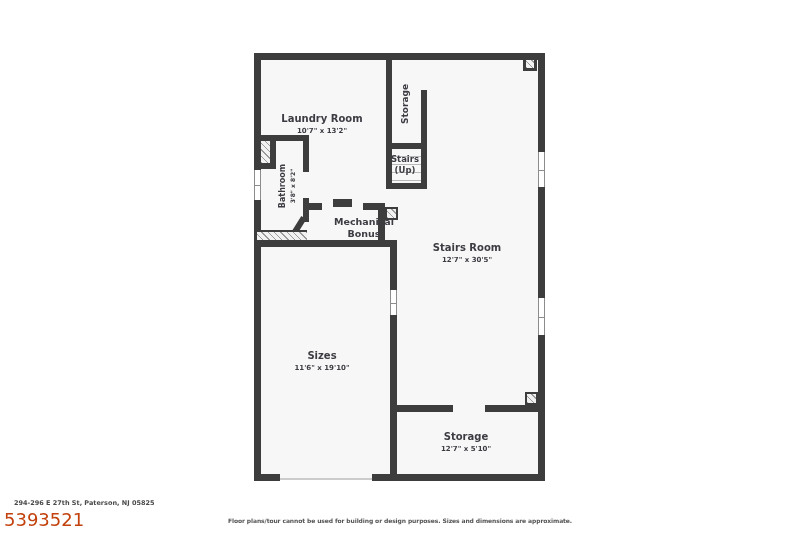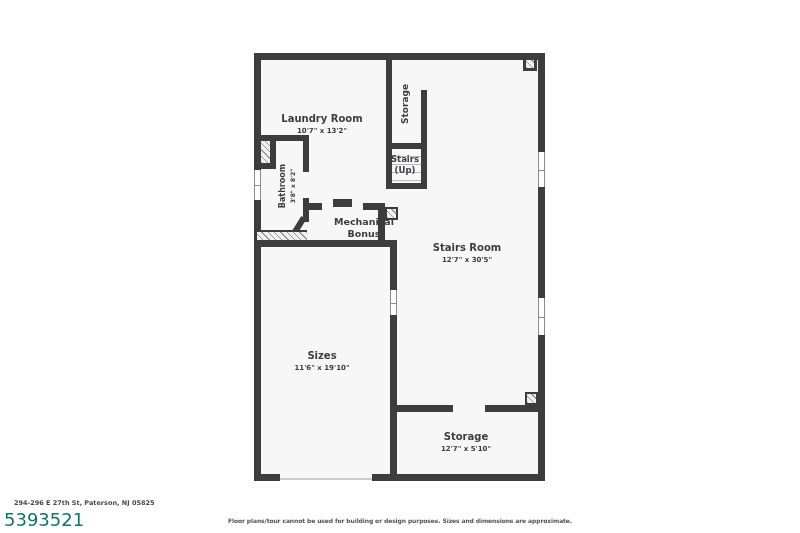--- a/index.html
+++ b/index.html
@@ -19,21 +19,21 @@
     color:#3c3c43;white-space:nowrap;line-height:1.25;}
   .room-label.rot{transform:translate(-50%,-50%) rotate(-90deg);}
   .room-name{display:block;font-size:10px;font-weight:600;}
   .room-dims{display:block;font-size:7px;font-weight:600;margin-top:1px;}
   .sm .room-name{font-size:8.5px;}
   .sm .room-dims{font-size:8.5px;font-weight:600;margin-top:0;text-align:center;}
   .vert .room-name{font-size:8px;}
   .vert .room-dims{font-size:6px;}
   .storetop .room-name{font-size:9px;}
   #footer-address{position:absolute;left:14px;top:499px;font-size:6.5px;font-weight:700;color:#4a4a4a;}
-  #footer-id{position:absolute;left:4px;top:509px;font-size:18px;font-weight:400;color:#0f766e;}
+  #footer-id{position:absolute;left:4px;top:509px;font-size:18px;font-weight:400;color:#c2410c;}
   #footer-disclaimer{position:absolute;left:400px;top:517px;transform:translateX(-50%);
     font-size:6px;font-weight:600;color:#555555;letter-spacing:-0.1px;}
 </style>
 </head>
 <body>
 
 <div id="canvas">
   <div id="plan">
 
     <div class="floor" style="left:3px;top:3px;width:285px;height:422px;"></div>

